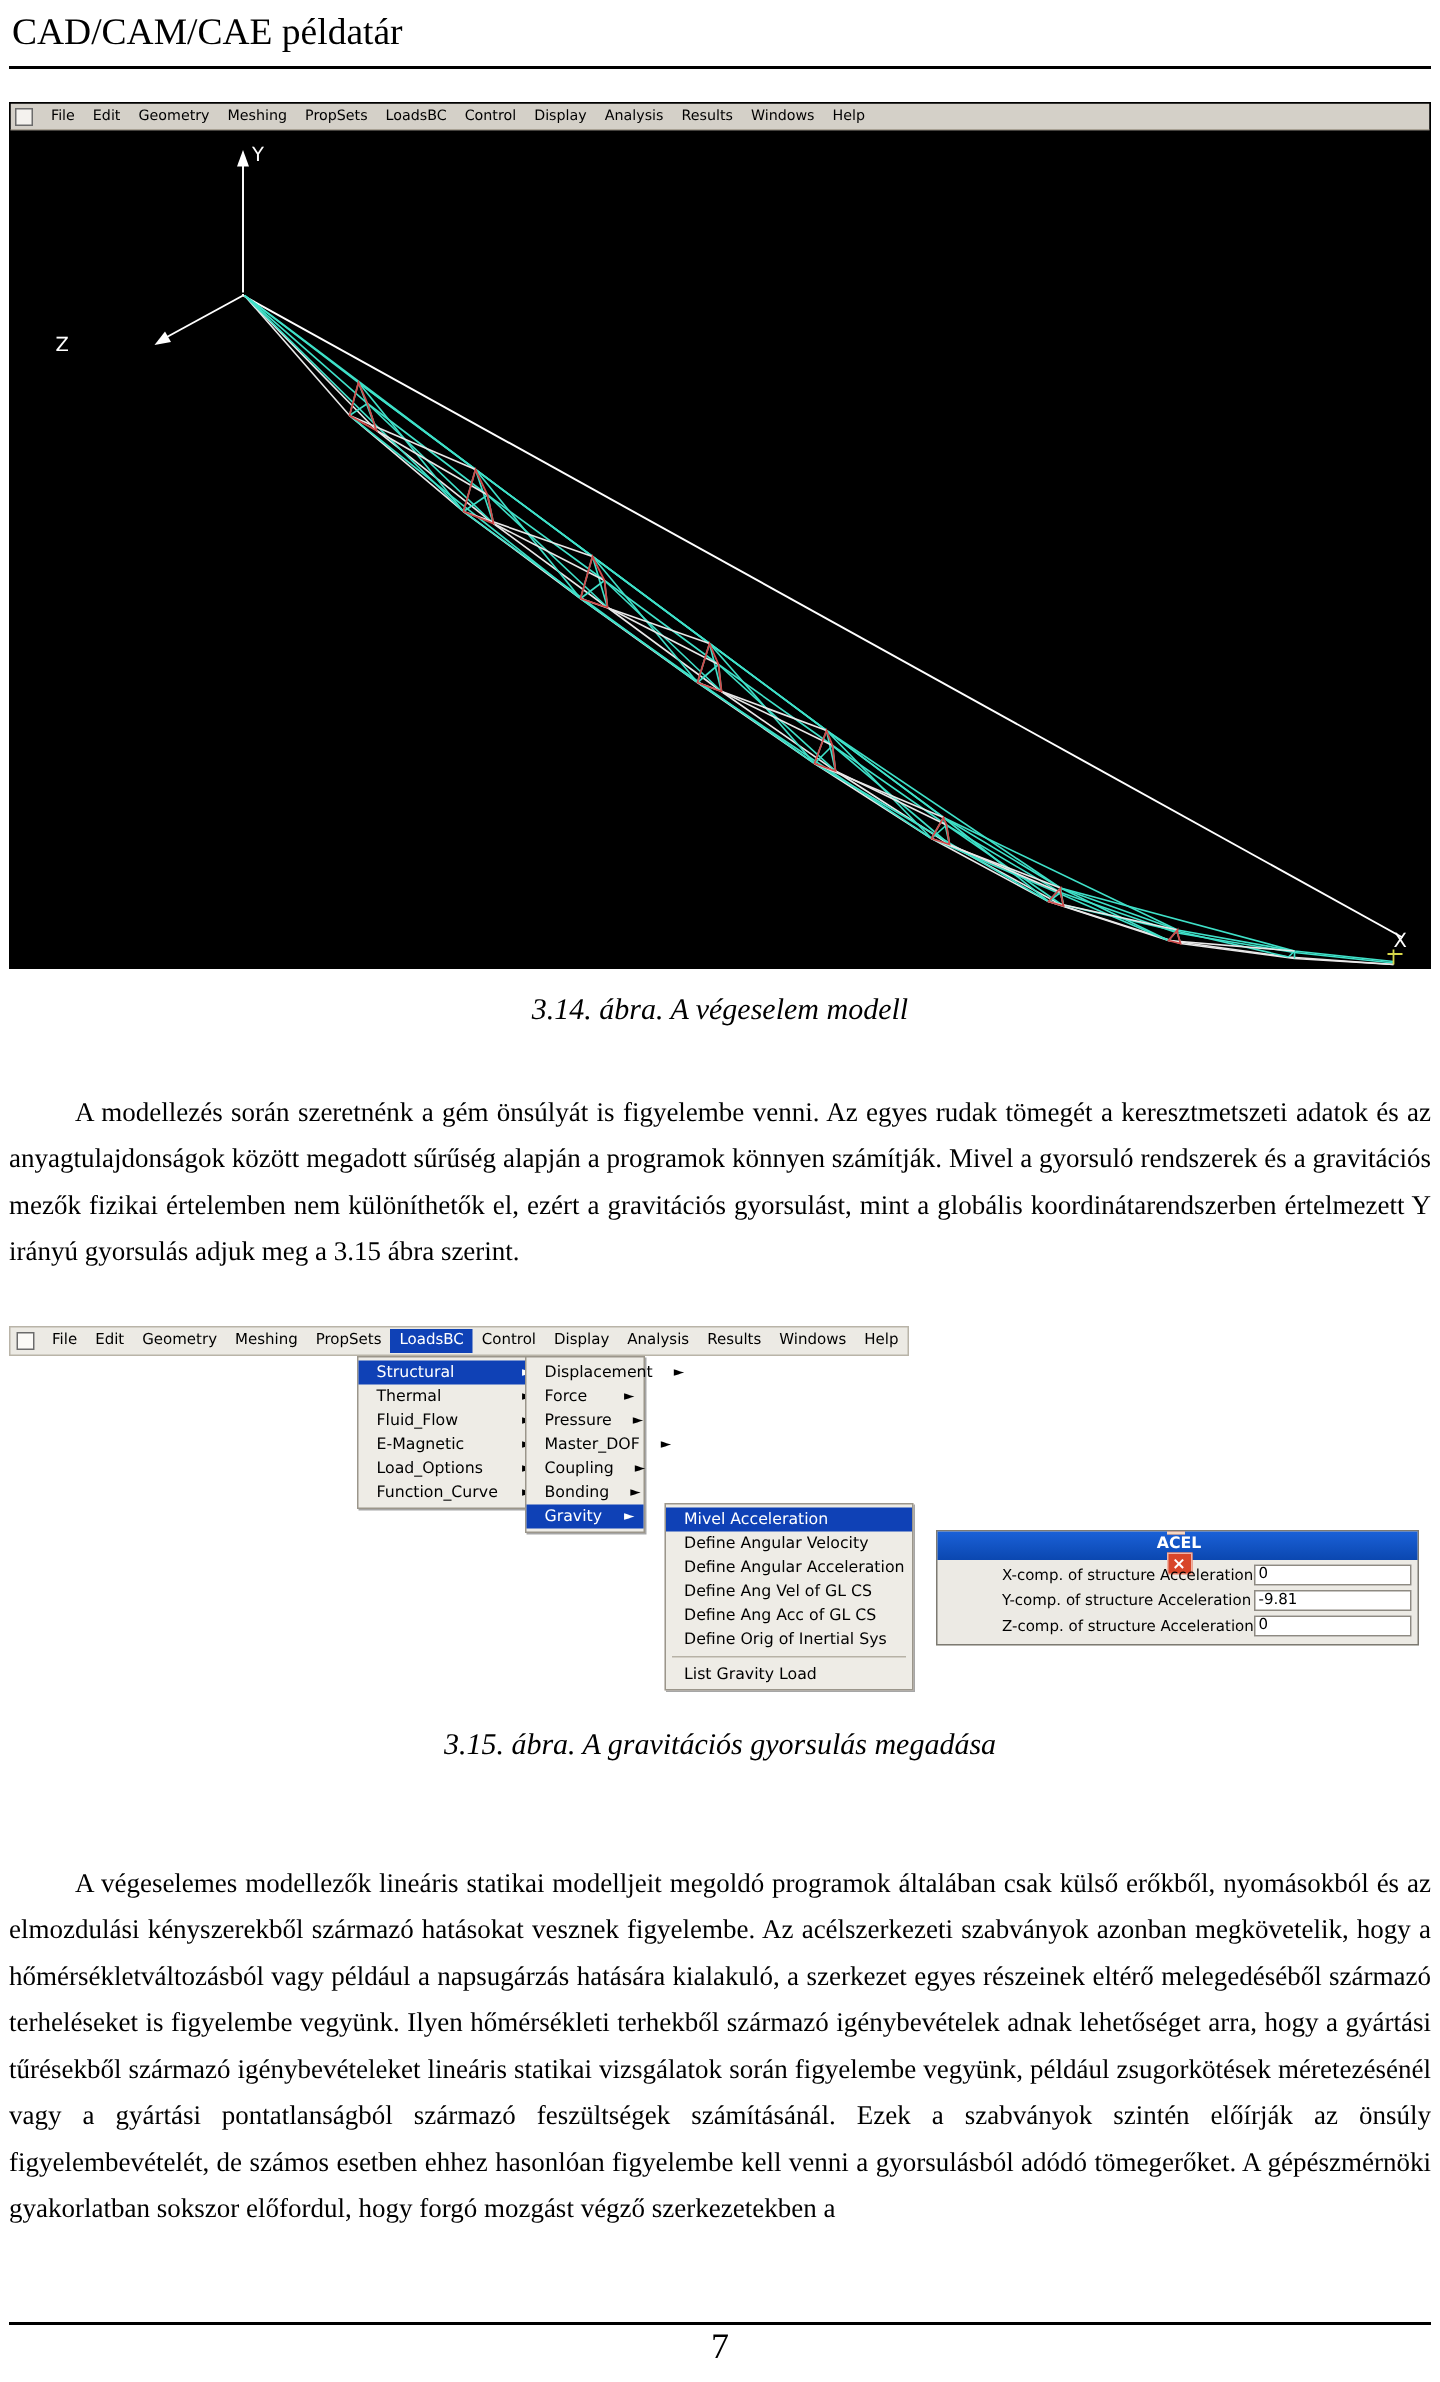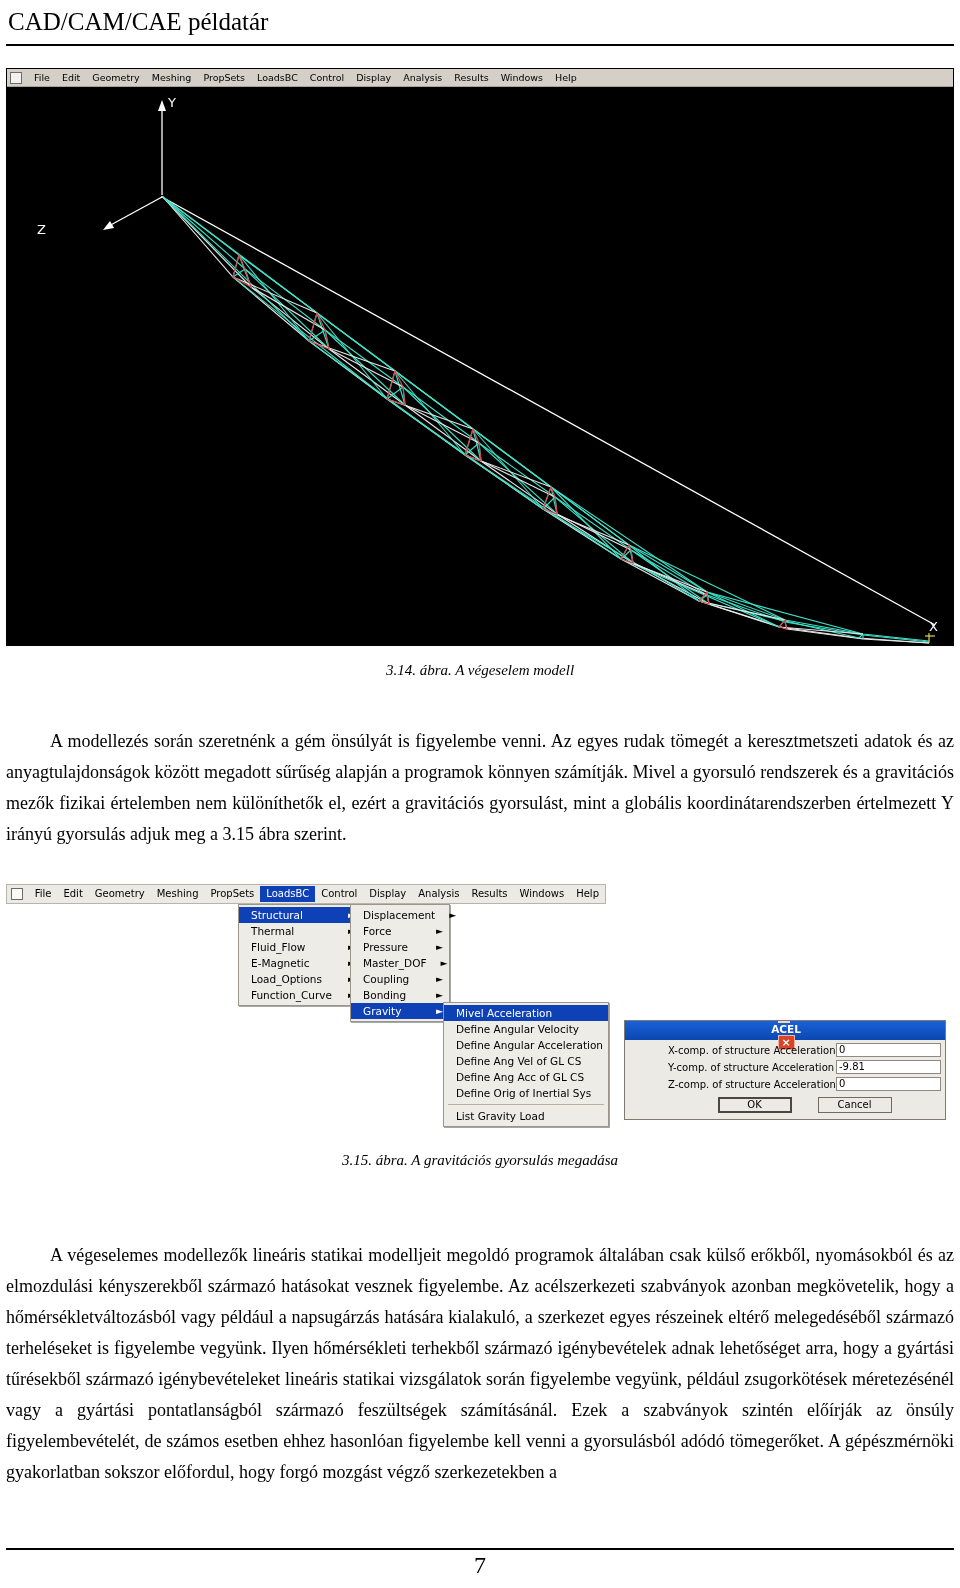--- a/index.html
+++ b/index.html
@@ -88,21 +88,21 @@
     fill: #ffffff;
   }
 
   
   .fig-caption {
     position: absolute;
     left: 0; right: 0;
     text-align: center;
     font-family: "Liberation Serif", serif;
     font-style: italic;
-    font-size: 15px;
+    font-size: 20px;
   }
   #caption-1 { top: 662px; }
   #caption-2 { top: 1152px; }
 
   
   .para {
     position: absolute;
     left: 6px;
     width: 948px;
     font-family: "Liberation Serif", serif;
@@ -180,21 +180,21 @@
     font-size: 9px;
     line-height: 9px;
     margin-left: 14px;
   }
   .dropdown .sep {
     height: 1px;
     background: #b7b2a6;
     margin: 3px 4px;
   }
   #menu-loadsbc  { left: 232px; top: 20px;  width: 124px; }
-  #menu-structural { left: 344px; top: 20px; width: 100px; }
+  #menu-structural { left: 344px; top: 20px; width: 80px; }
   #menu-gravity  { left: 437px; top: 118px; width: 166px; }
 
   
   .dialog {
     position: absolute;
     left: 618px;
     top: 136px;
     width: 322px;
     background: #eceae4;
     border: 1px solid #7d7a72;
@@ -559,24 +559,20 @@
         <div class="field-input">0</div>
       </div>
       <div class="field-row">
         <span class="field-label">Y-comp. of structure Acceleration</span>
         <div class="field-input">-9.81</div>
       </div>
       <div class="field-row">
         <span class="field-label">Z-comp. of structure Acceleration</span>
         <div class="field-input">0</div>
       </div>
-      <div class="dialog-buttons">
-        <div class="dlg-btn default">OK</div>
-        <div class="dlg-btn">Cancel</div>
-      </div>
     </div>
   </div>
 </div>
 
 <div class="fig-caption" id="caption-2">3.15. ábra. A gravitációs gyorsulás megadása</div>
 
 <p class="para" id="para-2">A végeselemes modellezők lineáris statikai modelljeit megoldó programok általában csak külső erőkből, nyomásokból és az elmozdulási kényszerekből származó hatásokat vesznek figyelembe. Az acélszerkezeti szabványok azonban megkövetelik, hogy a hőmérsékletváltozásból vagy például a napsugárzás hatására kialakuló, a szerkezet egyes részeinek eltérő melegedéséből származó terheléseket is figyelembe vegyünk. Ilyen hőmérsékleti terhekből származó igénybevételek adnak lehetőséget arra, hogy a gyártási tűrésekből származó igénybevételeket lineáris statikai vizsgálatok során figyelembe vegyünk, például zsugorkötések méretezésénél vagy a gyártási pontatlanságból származó feszültségek számításánál. Ezek a szabványok szintén előírják az önsúly figyelembevételét, de számos esetben ehhez hasonlóan figyelembe kell venni a gyorsulásból adódó tömegerőket. A gépészmérnöki gyakorlatban sokszor előfordul, hogy forgó mozgást végző szerkezetekben a</p>
 
 <div class="footer-rule"></div>
 <div class="page-number">7</div>

